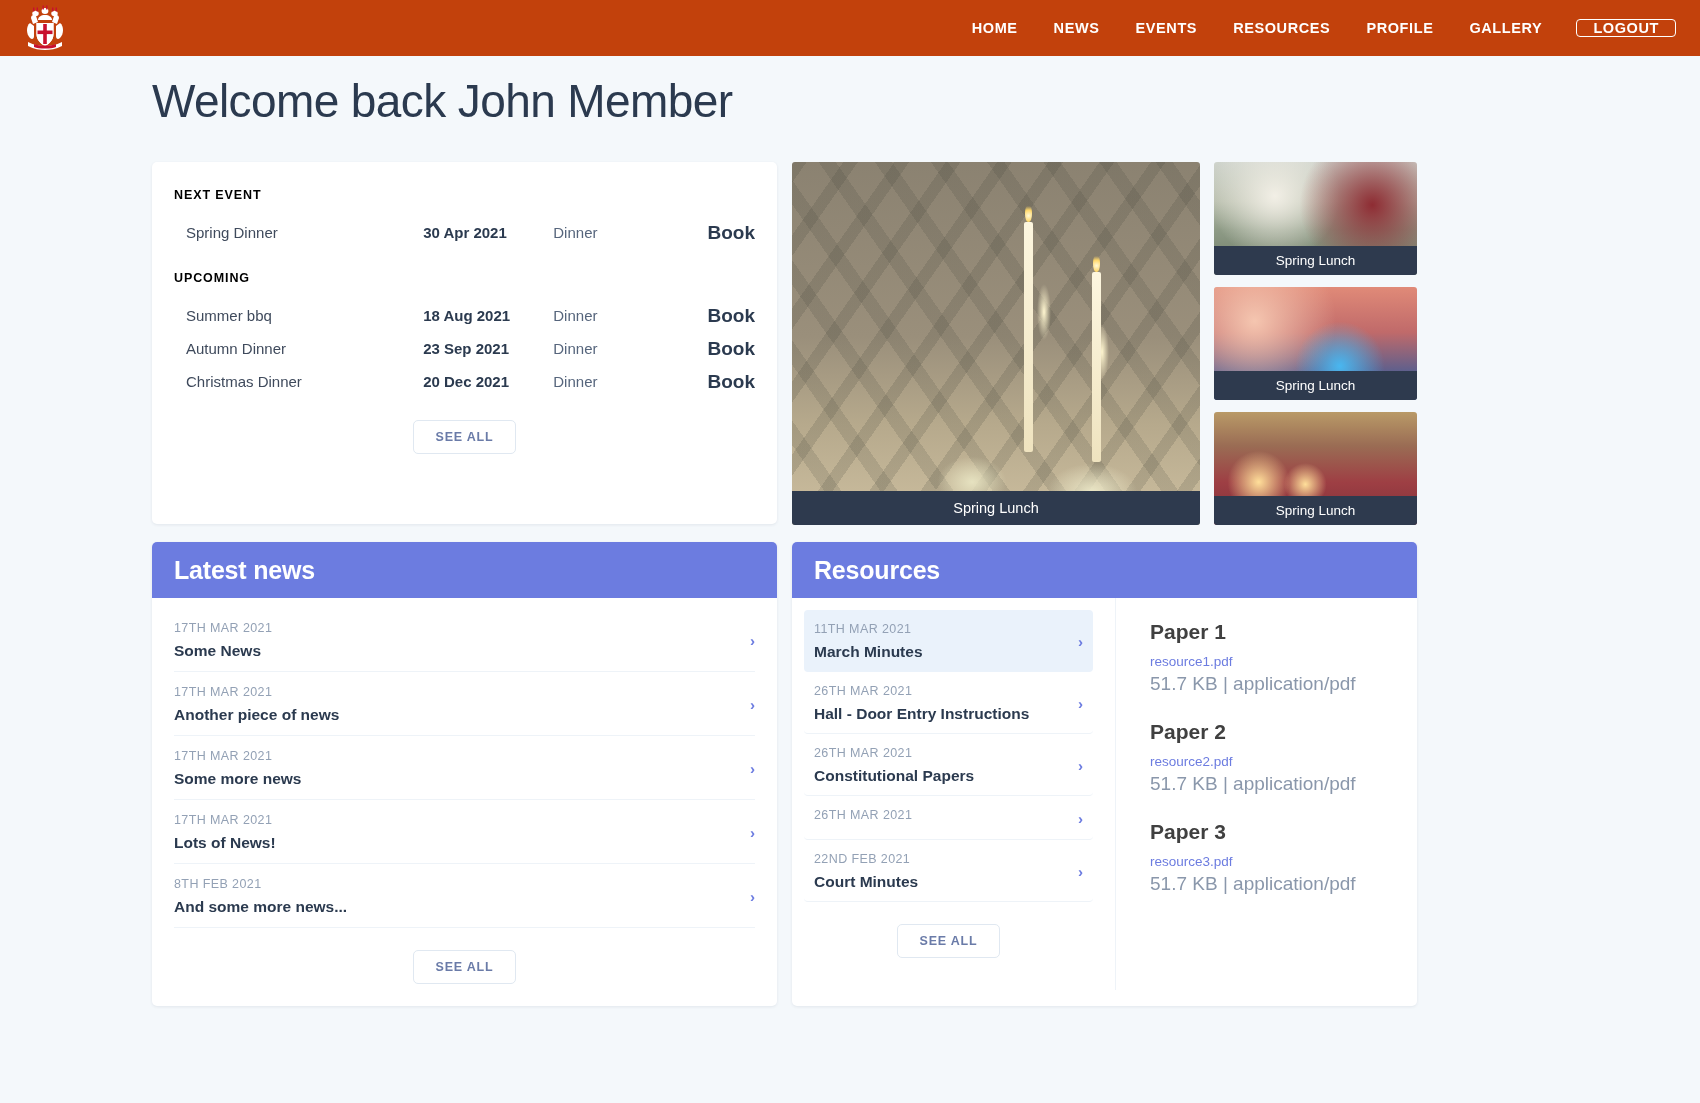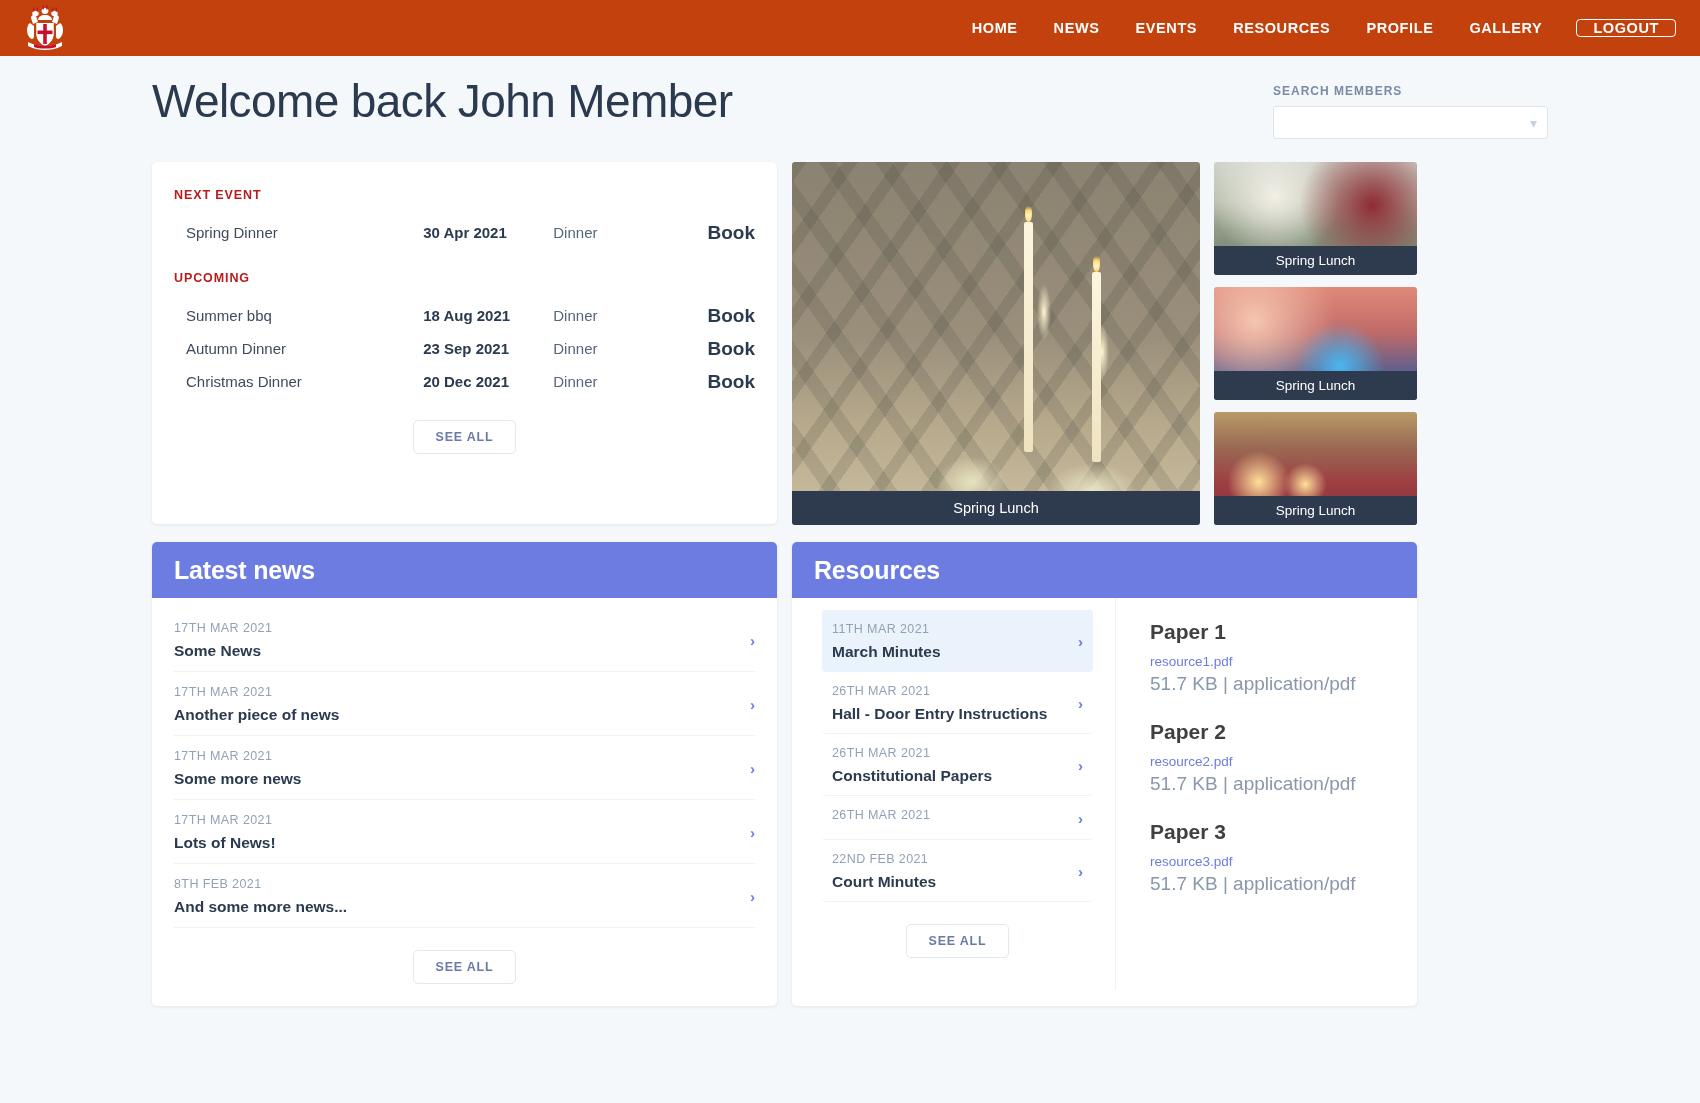--- a/index.html
+++ b/index.html
@@ -143,21 +143,21 @@
     cursor: pointer;
     text-decoration: none;
   }
 
   
   .events-body { padding: 22px 22px 20px 22px; }
   .section-label {
     font-size: 12.5px;
     font-weight: bold;
     letter-spacing: 0.9px;
-    color: #b91c1c;
+    color: #000000;
     margin: 4px 0 14px 0;
   }
   .ev-row {
     display: flex;
     align-items: center;
     height: 33px;
     font-size: 15px;
     margin-left: 12px;
   }
   .ev-name  { width: 246px; color: #3f4a5c; }
@@ -258,21 +258,21 @@
   }
   .news-item:last-of-type { border-bottom: 1px solid #eef3f8; }
   .news-date {
     font-size: 12.5px; color: #93a1b5; letter-spacing: 0.4px; margin-bottom: 7px;
   }
   .news-title { font-size: 15.5px; font-weight: bold; color: #2b3a4f; }
   .chev { margin-left: auto; color: #6c7ce0; font-size: 15px; font-weight: bold; }
 
   
   .res-body { display: grid; grid-template-columns: 324px 1fr; height: 392px; }
-  .res-left { padding: 12px 22px 0 30px; border-right: 1px solid #eef3f8; }
+  .res-left { padding: 12px 22px 0 12px; border-right: 1px solid #eef3f8; }
   .res-item {
     display: flex; align-items: center;
     padding: 12px 10px 10px 10px;
     border-bottom: 1px solid #eef3f8;
     border-radius: 4px;
     cursor: pointer;
   }
   .res-item.active { background: #eaf2fb; border-bottom-color: transparent; }
   .res-date { font-size: 12.5px; color: #93a1b5; letter-spacing: 0.4px; margin-bottom: 7px; }
   .res-title { font-size: 15.5px; font-weight: bold; color: #2b3a4f; }
@@ -325,26 +325,20 @@
     <a class="nav-link" href="#">PROFILE</a>
     <a class="nav-link" href="#">GALLERY</a>
     <button class="logout-btn">LOGOUT</button>
   </div>
 </div>
 
 <div class="page">
 
   <div class="headrow">
     <div class="welcome-title">Welcome back John Member</div>
-    <div class="search-block">
-      <div class="search-label">SEARCH MEMBERS</div>
-      <div class="search-select">
-        <span class="chev-lg">▾</span>
-      </div>
-    </div>
   </div>
 
   <div class="grid">
 
     <div class="card">
       <div class="events-body">
         <div class="section-label">NEXT EVENT</div>
 
         <div class="ev-row">
           <div class="ev-name">Spring Dinner</div>

